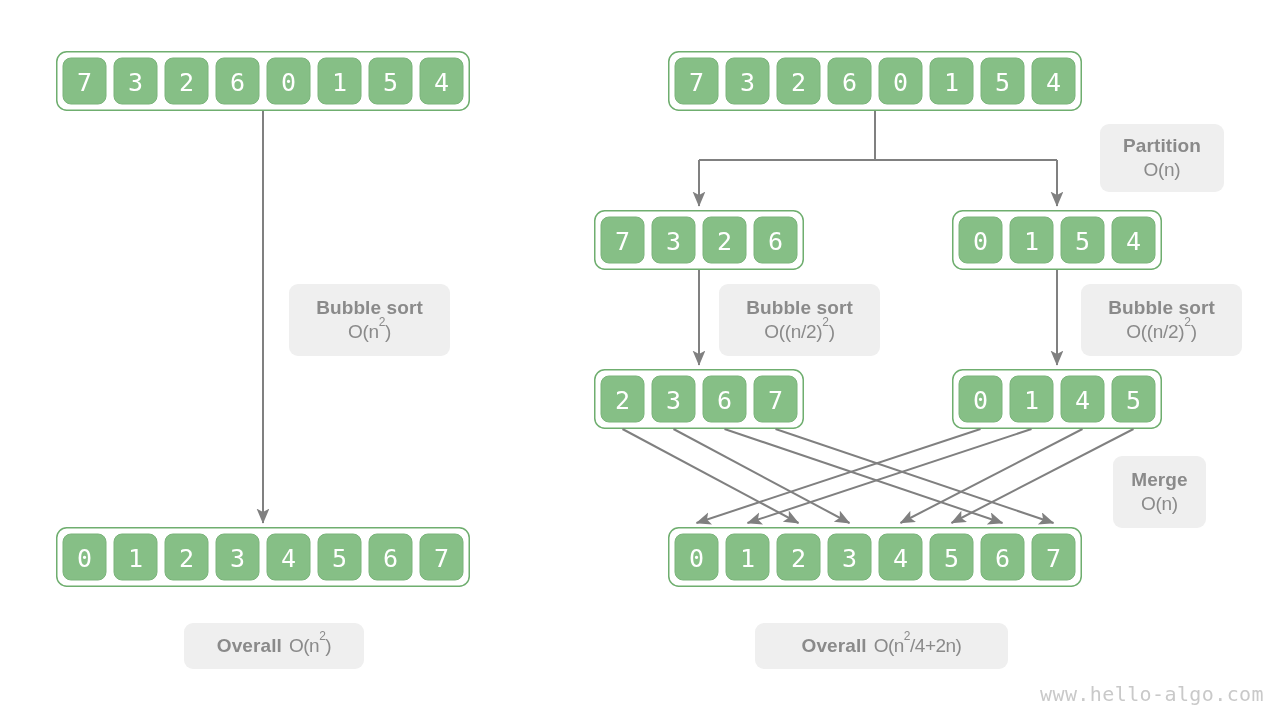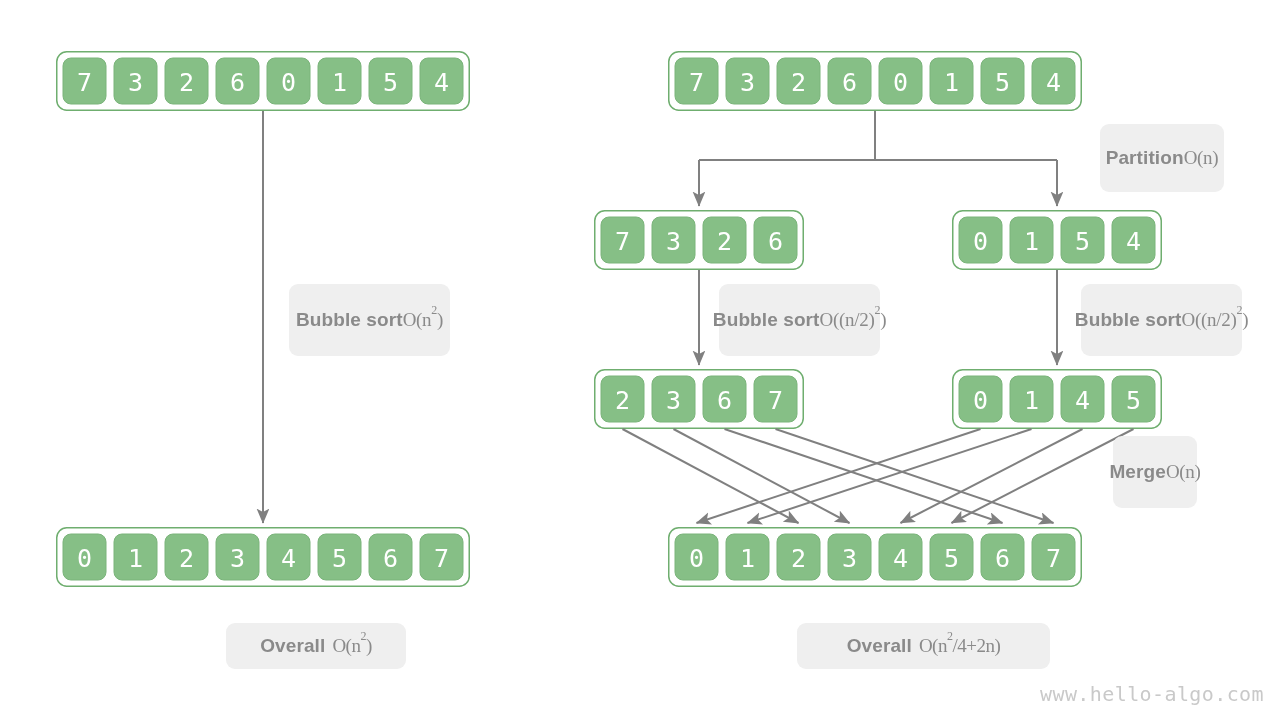--- a/index.html
+++ b/index.html
@@ -34,51 +34,50 @@
     fill: #ffffff;
     text-anchor: middle;
     dominant-baseline: central;
   }
   
   .label-box {
     position: absolute;
     background: #efefef;
     border-radius: 9px;
     display: flex;
-    flex-direction: row;
+    flex-direction: column;
     align-items: center;
     justify-content: center;
     box-sizing: border-box;
     color: #8a8a8a;
     line-height: 1.28;
     white-space: nowrap;
   }
   .label-title {
     font-family: "Liberation Sans", sans-serif;
     font-weight: bold;
     font-size: 19px;
     color: #8a8a8a;
     letter-spacing: .1px;
   }
   .label-complexity {
-    font-family: Liberation Serif, serif;
+    font-family: Liberation Sans, sans-serif;
     font-size: 19px;
     color: #8a8a8a;
     letter-spacing: -.3px;
   }
   .label-complexity sup {
     font-size: 12px;
     line-height: 0;
     position: relative;
     top: -5px;
   }
   .label-inline {
     flex-direction: row;
     gap: 7px;
-    margin-left: 42px;
   }
   .label-inline .label-complexity { letter-spacing: -.5px; }
   
   .watermark {
     position: absolute;
     right: 16px;
     bottom: 14px;
     font-family: "DejaVu Sans Mono", "Liberation Mono", monospace;
     font-size: 20px;
     color: #c9c9c9;
@@ -352,21 +351,21 @@
   <div class="label-box" style="left:719px; top:284px; width:161px; height:72px;">
     <div class="label-title">Bubble sort</div>
     <div class="label-complexity"><span>O((n/2)</span><sup>2</sup><span>)</span></div>
   </div>
 
   <div class="label-box" style="left:1081px; top:284px; width:161px; height:72px;">
     <div class="label-title">Bubble sort</div>
     <div class="label-complexity"><span>O((n/2)</span><sup>2</sup><span>)</span></div>
   </div>
 
-  <div class="label-box" style="left:1113px; top:436px; width:84px; height:72px;">
+  <div class="label-box" style="left:1113px; top:456px; width:93px; height:72px;">
     <div class="label-title">Merge</div>
     <div class="label-complexity"><span>O(n)</span><sup></sup><span></span></div>
   </div>
 
   <div class="label-box label-inline" style="left:755px; top:623px; width:253px; height:46px;">
     <div class="label-title">Overall</div>
     <div class="label-complexity"><span>O(n</span><sup>2</sup><span>/4+2n)</span></div>
   </div>
 
   <div class="watermark">www.hello-algo.com</div>

